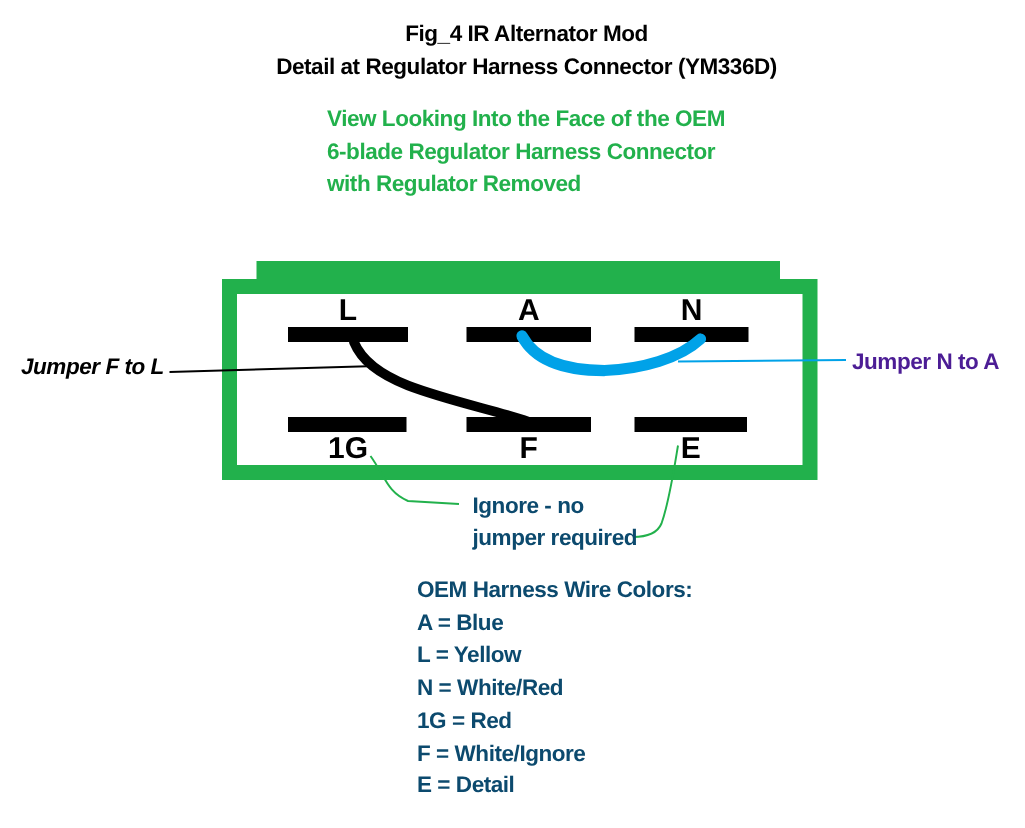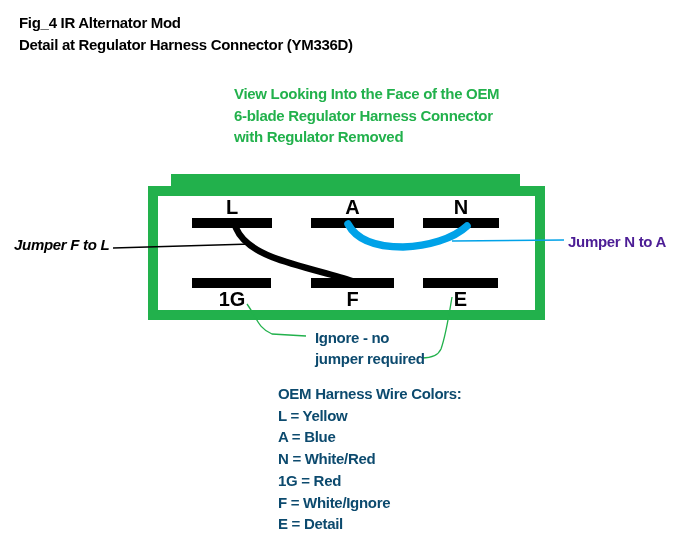--- a/index.html
+++ b/index.html
@@ -1,24 +1,24 @@
 <!DOCTYPE html>
 <html><head>
 <meta charset="utf-8">
 <style>
   html,body{margin:0;padding:0;background:#fff;}
   .stage{
     position:relative;width:683px;height:552px;background:#ffffff;overflow:hidden;
     font-family:"Liberation Sans",sans-serif;font-weight:bold;color:#000;
   }
   .abs{position:absolute;}
-  .title-block{left:19px;top:12px;width:664px;text-align:left;
+  .title-block{left:19px;top:12px;width:664px;text-align:center;
     font-size:15px;line-height:22px;letter-spacing:-0.3px;}
-  .view-note{left:218px;top:83px;font-size:15px;line-height:21.5px;
-    letter-spacing:-0.3px;color:#22B14C;margin-left:16px;}
+  .view-note{left:218px;top:69px;font-size:15px;line-height:21.5px;
+    letter-spacing:-0.3px;color:#22B14C;}
   .tab{left:171px;top:174px;width:349px;height:14px;background:#22B14C;}
   .shell{left:148px;top:186px;width:397px;height:134px;background:#fff;
     border:10px solid #22B14C;box-sizing:border-box;}
   .blade{height:10px;background:#000;}
   .blade-L {left:192px;top:218px;width:80px;}
   .blade-A {left:311px;top:218px;width:83px;}
   .blade-N {left:423px;top:218px;width:76px;}
   .blade-1G{left:192px;top:278px;width:79px;}
   .blade-F {left:311px;top:278px;width:83px;}
   .blade-E {left:423px;top:278px;width:75px;}
@@ -83,21 +83,21 @@
   <div class="abs lbl lbl-jfl">Jumper F to L</div>
   <div class="abs lbl lbl-jna">Jumper N to A</div>
 
   <div class="abs ignore-note">
     <div>Ignore - no</div>
     <div>jumper required</div>
   </div>
 
   <div class="abs wire-colors">
     <div>OEM Harness Wire Colors:</div>
+    <div>A = Blue</div>
     <div>L = Yellow</div>
-    <div>A = Blue</div>
     <div>N = White/Red</div>
     <div>1G = Red</div>
     <div>F = White/Ignore</div>
     <div>E = Detail</div>
   </div>
 
 </div>
 
 </body></html>

